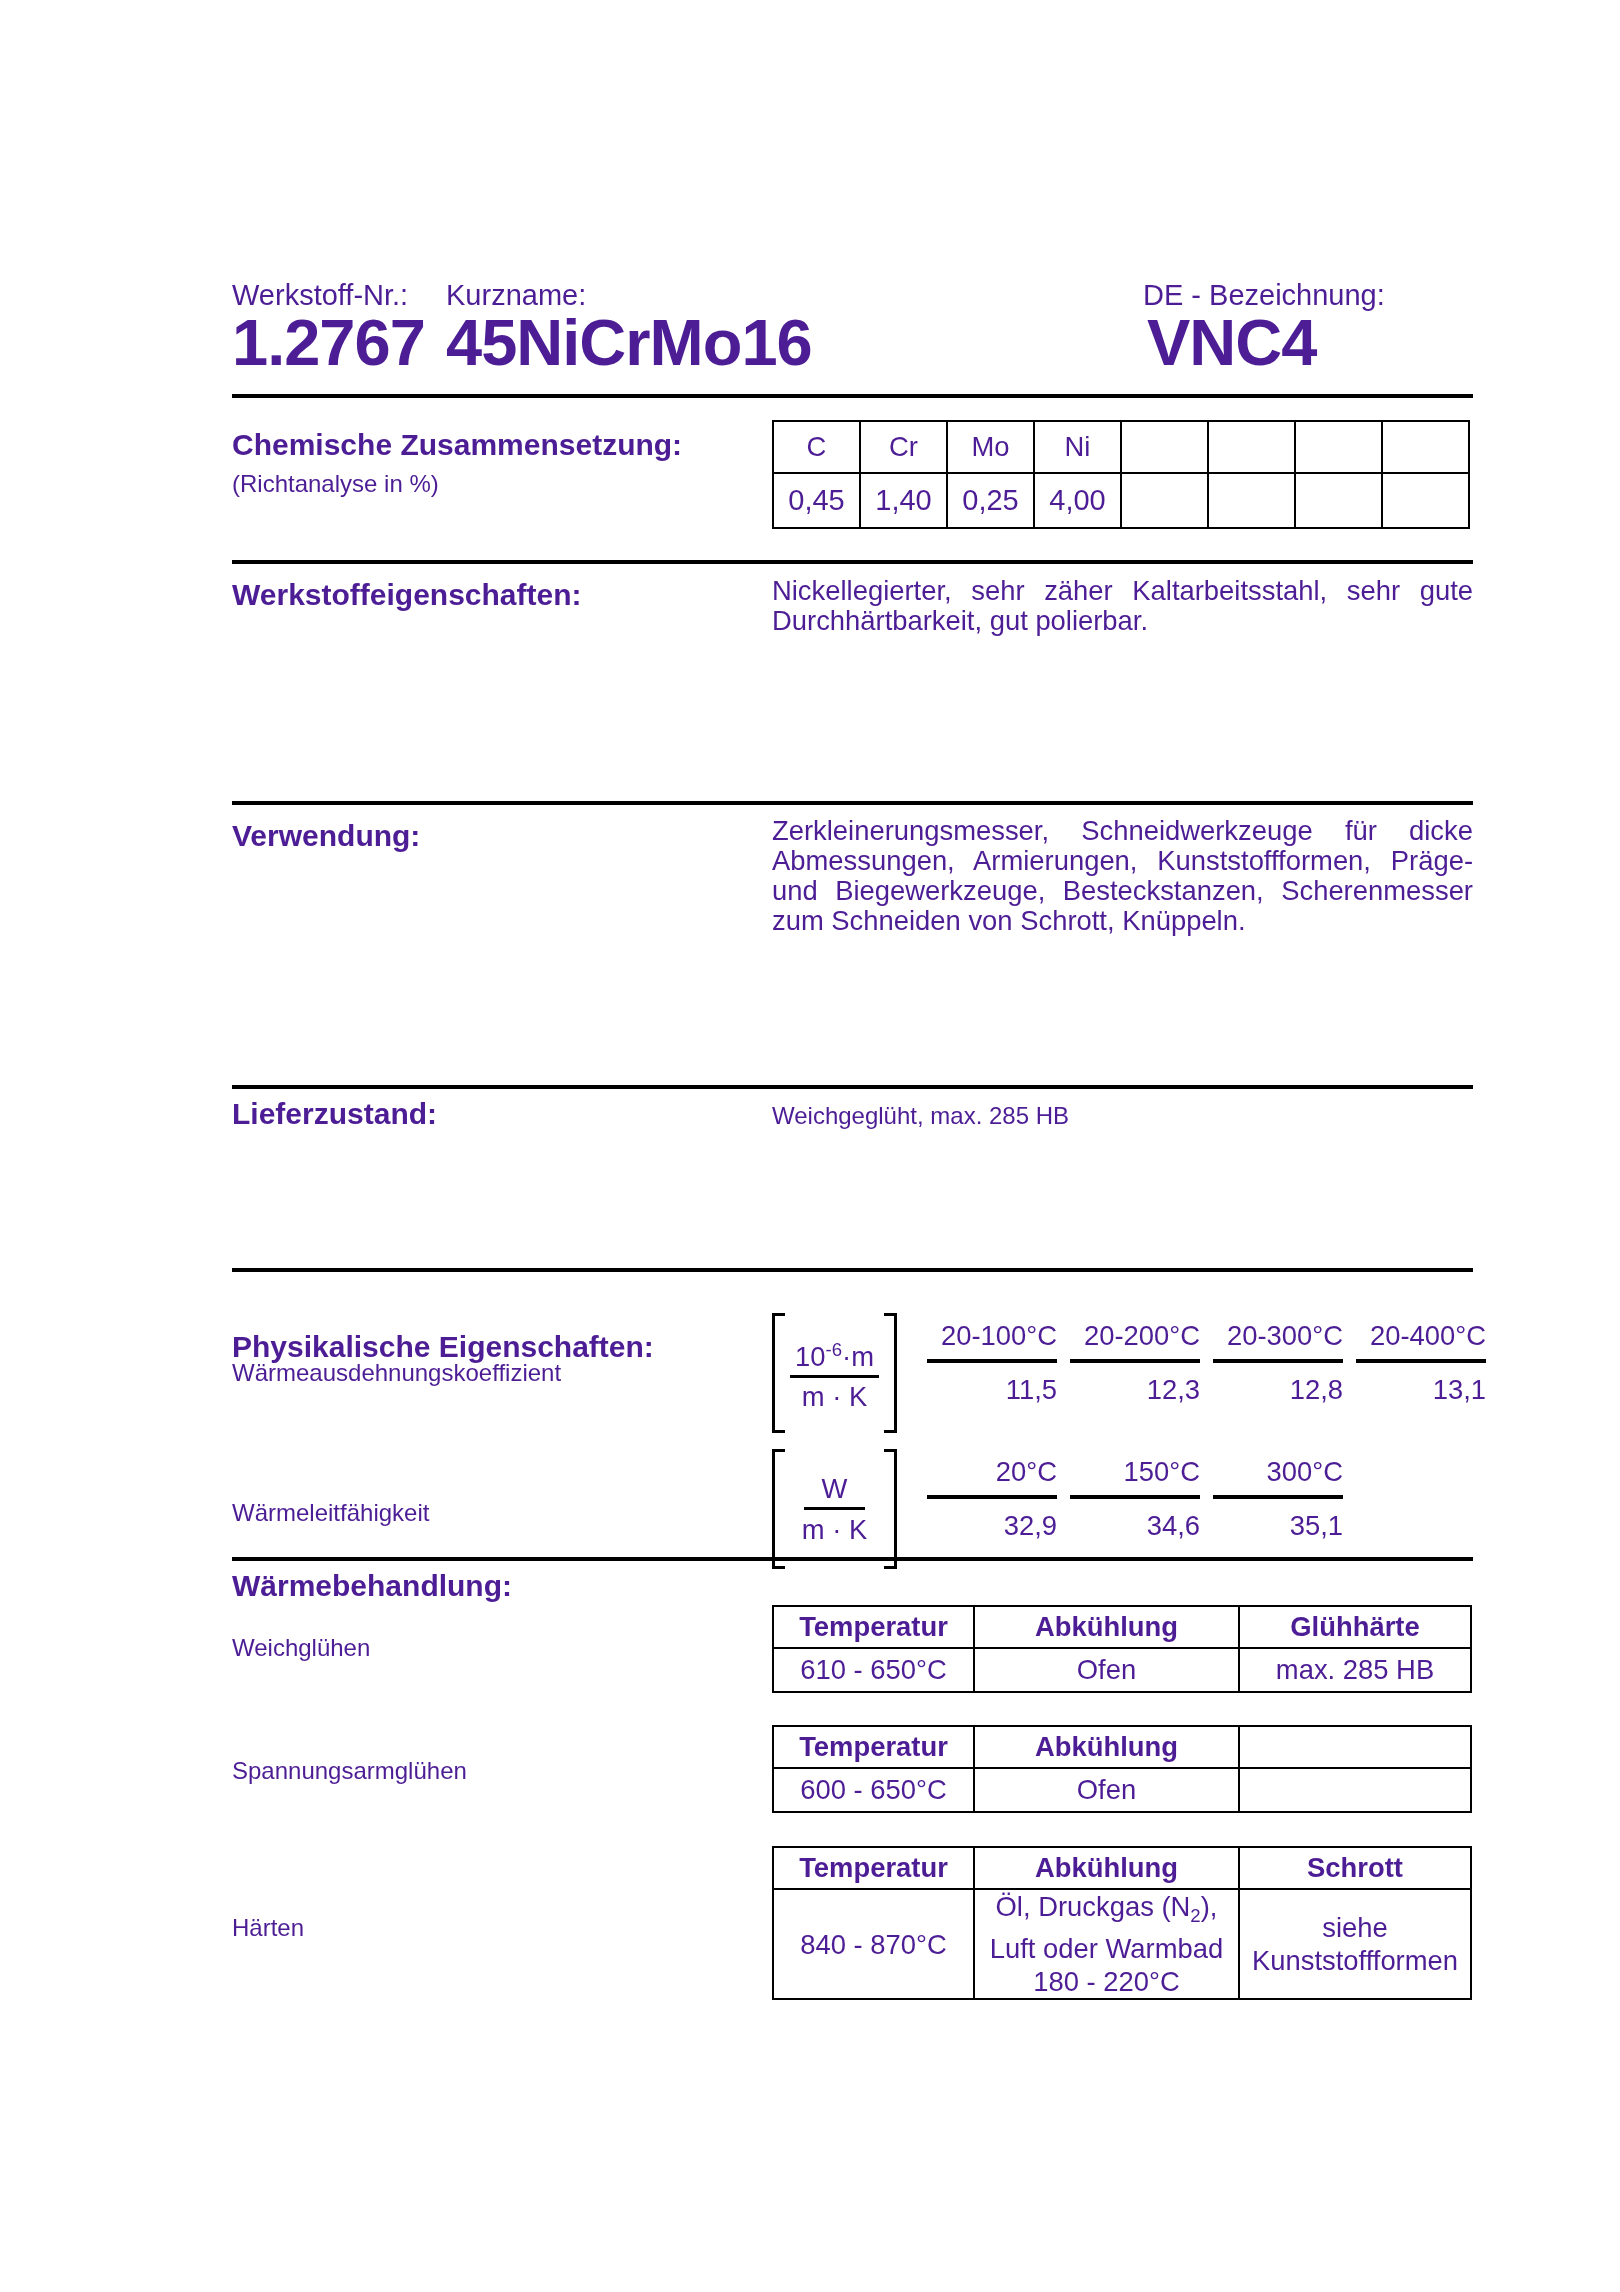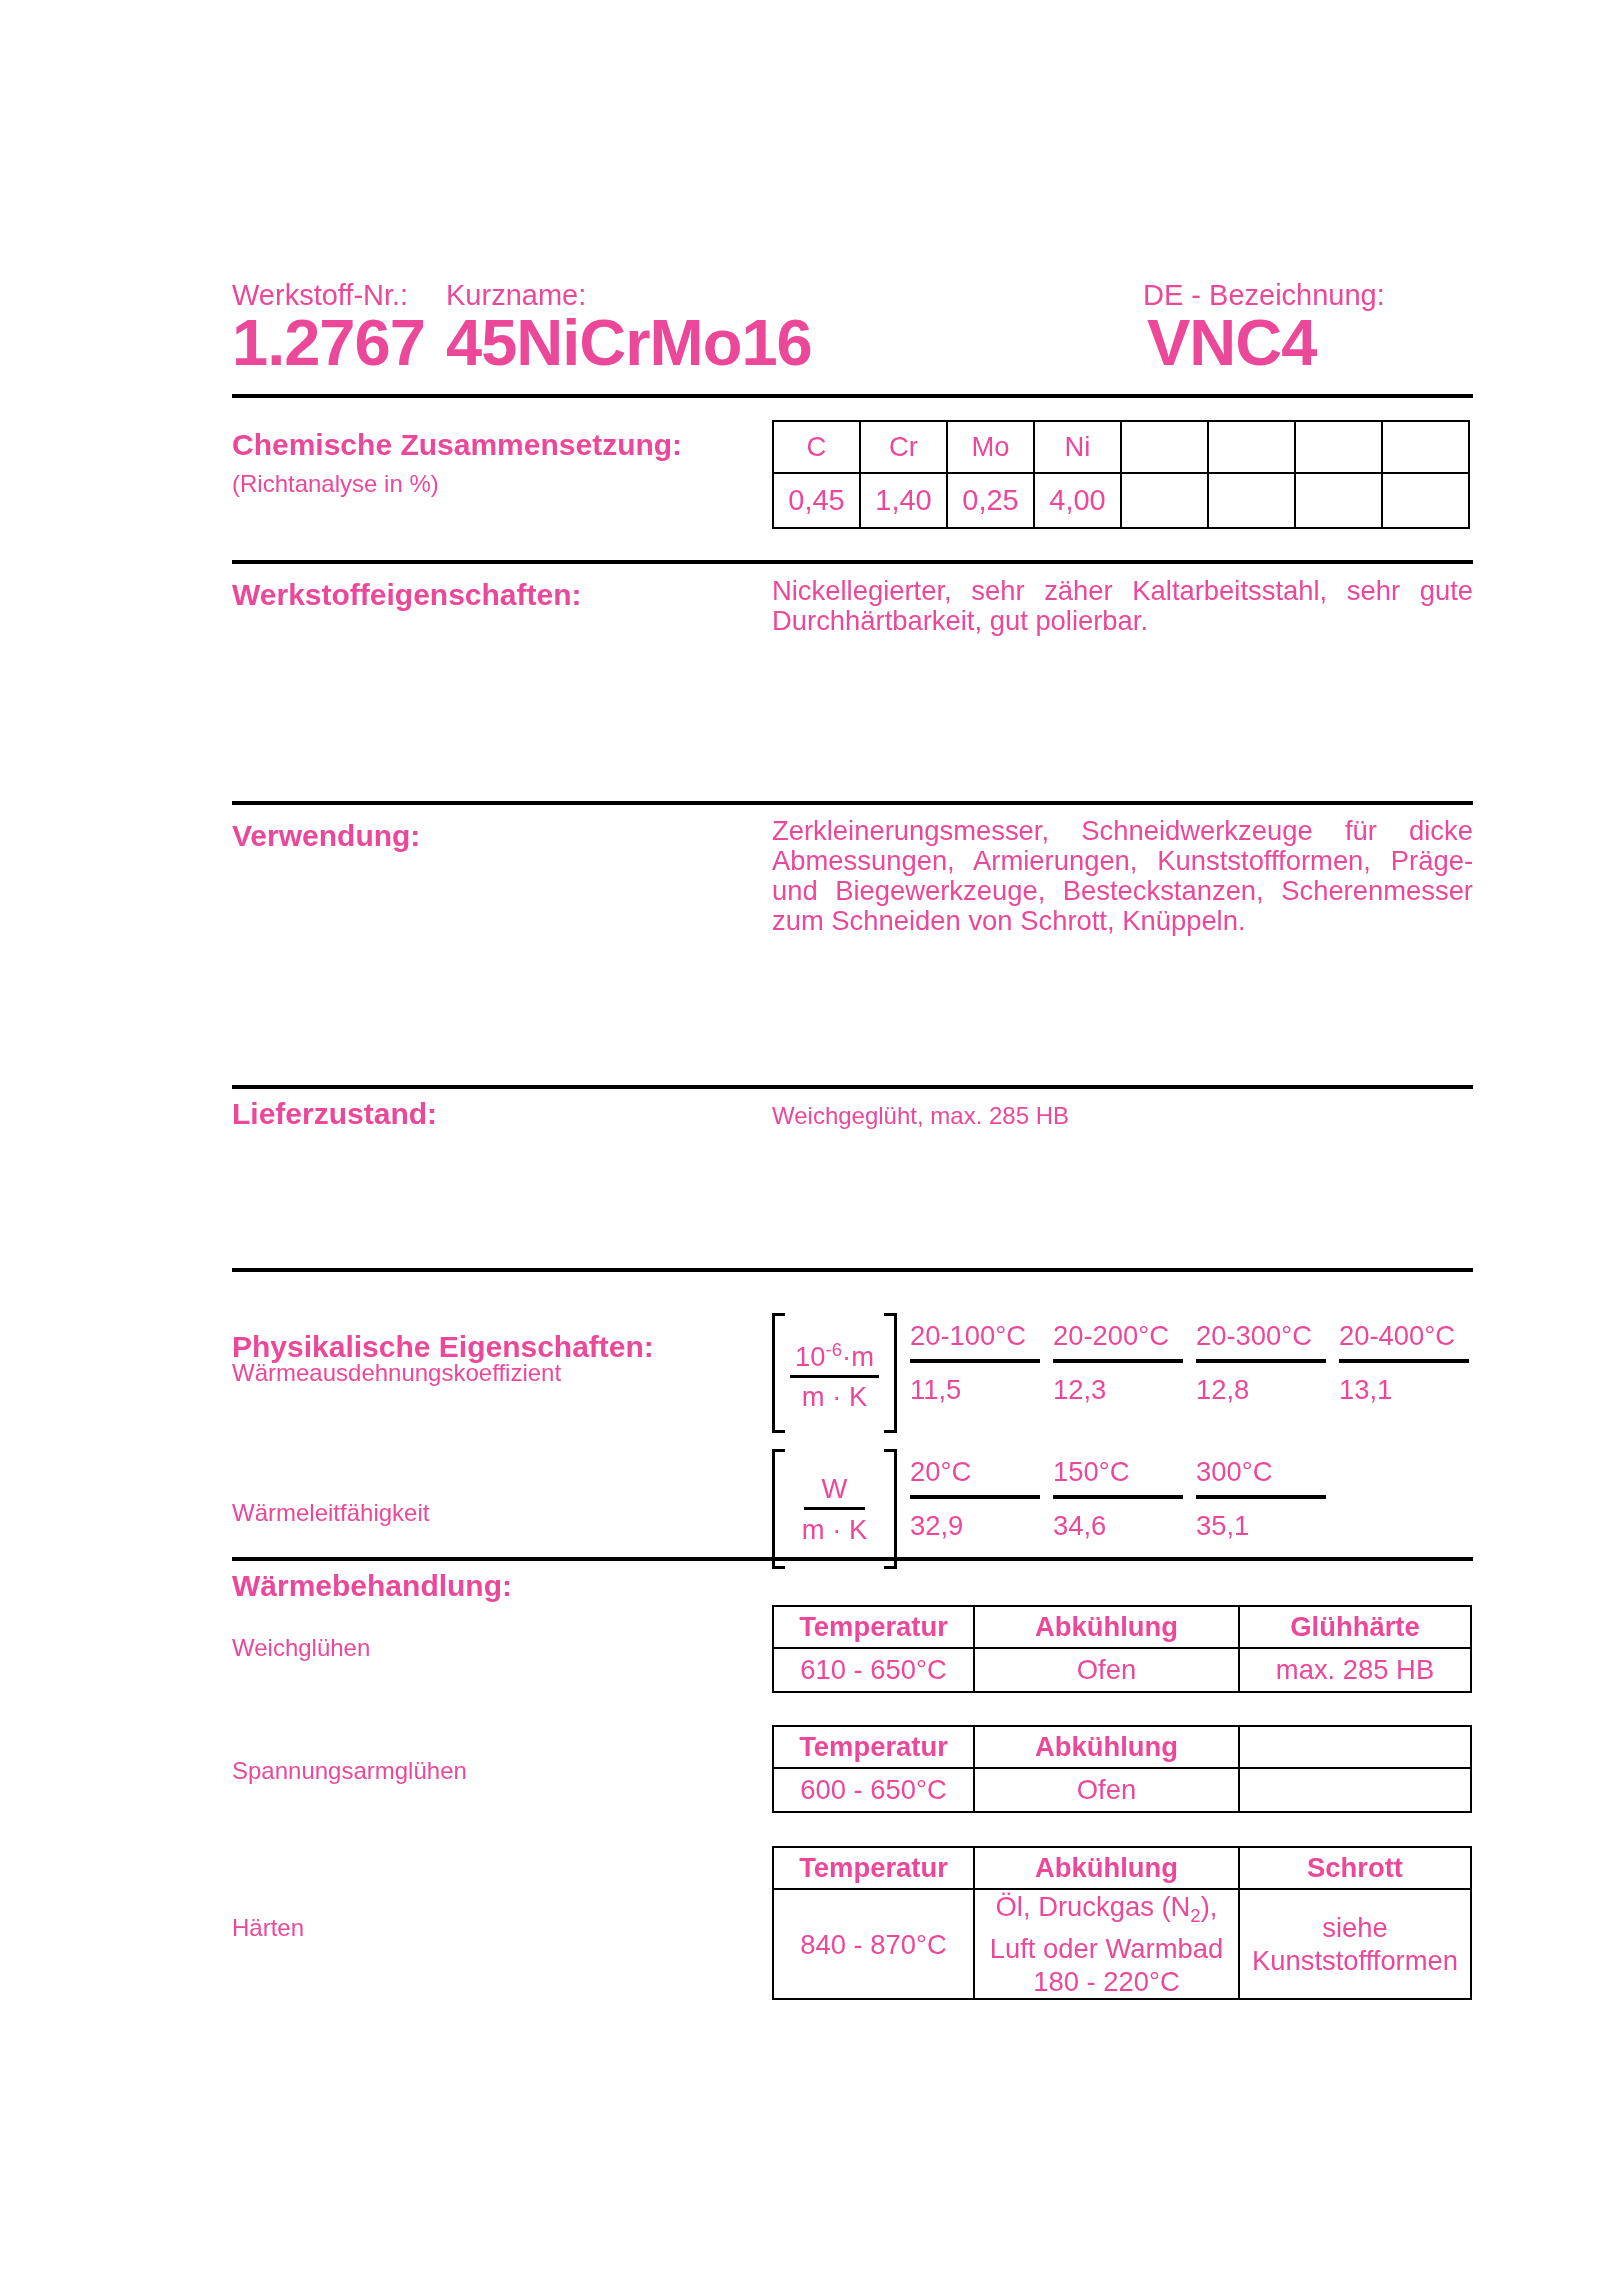--- a/index.html
+++ b/index.html
@@ -1,18 +1,18 @@
 <!DOCTYPE html>
 <html><head>
 <meta charset="utf-8">
 <style>
   html,body{margin:0;padding:0;background:#fff;}
   .page{
     position:relative;width:1620px;height:2293px;background:#ffffff;
-    font-family:"Liberation Sans","DejaVu Sans",sans-serif;color:#ec4899;
+    font-family:"Liberation Sans","DejaVu Sans",sans-serif;color:#4c1d95;
     overflow:hidden;
   }
   .abs{position:absolute;}
   .lbl{font-size:29px;line-height:31px;}
   .big{font-size:65px;font-weight:bold;line-height:65px;letter-spacing:-1px;white-space:nowrap;}
   .h{font-size:30px;font-weight:bold;line-height:33px;white-space:nowrap;}
   .body-t{font-size:24px;line-height:30px;}
   .rule{left:232px;width:1241px;height:3.9px;background:#000;}
 
   
@@ -31,21 +31,21 @@
   .unit::before{content:"";position:absolute;left:0;top:0;bottom:0;width:12.7px;
     border:3.9px solid #000;border-right:none;box-sizing:border-box;}
   .unit::after{content:"";position:absolute;right:0;top:0;bottom:0;width:12.7px;
     border:3.9px solid #000;border-left:none;box-sizing:border-box;}
   .frac{display:flex;flex-direction:column;align-items:center;font-size:27.4px;line-height:29px;}
   .frac .num{padding:0 4.9px 3.9px;border-bottom:3.9px solid #000;white-space:nowrap;}
   .frac .den{padding-top:4.9px;white-space:nowrap;}
   .frac sup{font-size:18.6px;}
 
   
-  .pcol{width:130px;text-align:left;}
+  .pcol{width:130px;text-align:right;margin-left:17px;}
   .pcol-h{font-size:27.4px;line-height:29px;padding-bottom:8.8px;border-bottom:4.9px solid #000;white-space:nowrap;}
   .pcol-v{font-size:27.4px;line-height:29px;padding-top:12.7px;}
 
   
   table.ht{border-collapse:collapse;table-layout:fixed;width:698px;}
   table.ht th,table.ht td{border:2.9px solid #000;text-align:center;vertical-align:middle;padding:0;font-size:27.4px;}
   table.ht th{font-weight:bold;height:40px;}
   table.ht td{height:42px;}
   table.ht.tall td{height:100px;line-height:33px;}
   sub{font-size:18.6px;}

